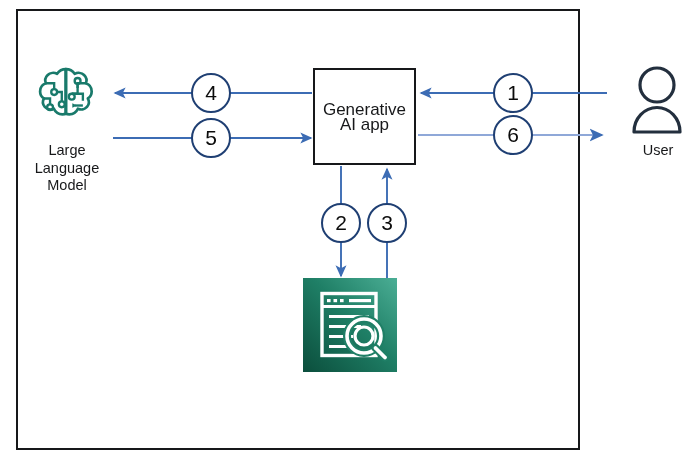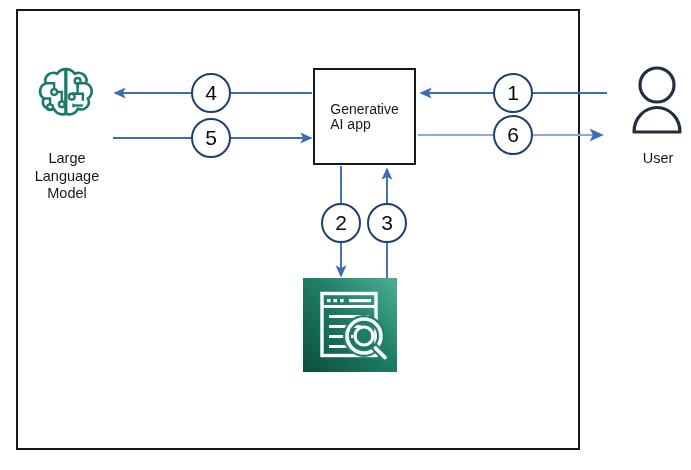--- a/index.html
+++ b/index.html
@@ -9,28 +9,28 @@
 
   
   #frame{position:absolute;left:16px;top:9px;width:564px;height:441px;
          border:2.5px solid #17181a;box-sizing:border-box;background:transparent;}
 
   
   #wires{position:absolute;left:0;top:0;width:691px;height:470px;}
 
   
   .node-label{position:absolute;text-align:center;color:#17181a;
-              font-size:14.5px;line-height:17.5px;white-space:pre-line;margin-top:8px;}
+              font-size:14.5px;line-height:17.5px;white-space:pre-line;}
   #llm-label{left:6px;top:142px;width:122px;}
 
   
   #genai-box{position:absolute;left:313px;top:68px;width:103px;height:97px;
              border:2.5px solid #17181a;box-sizing:border-box;background:#fff;
              display:flex;align-items:center;justify-content:center;}
-  #genai-box-text{font-size:14px;line-height:15px;
+  #genai-box-text{font-size:17px;line-height:15px;text-align:center;
                   color:#17181a;white-space:pre-line;}
   #kendra-label{left:222px;top:380px;width:256px;font-size:15px;line-height:20px;}
   #user-label{left:622px;top:142px;width:72px;}
 
   
   .step{position:absolute;width:40px;height:40px;border-radius:50%;
         border:2px solid #1f3f73;background:#ffffff;box-sizing:border-box;
         display:flex;align-items:center;justify-content:center;
         font-size:21px;color:#0b0b0b;font-family:"Liberation Sans",sans-serif;}
 </style>

